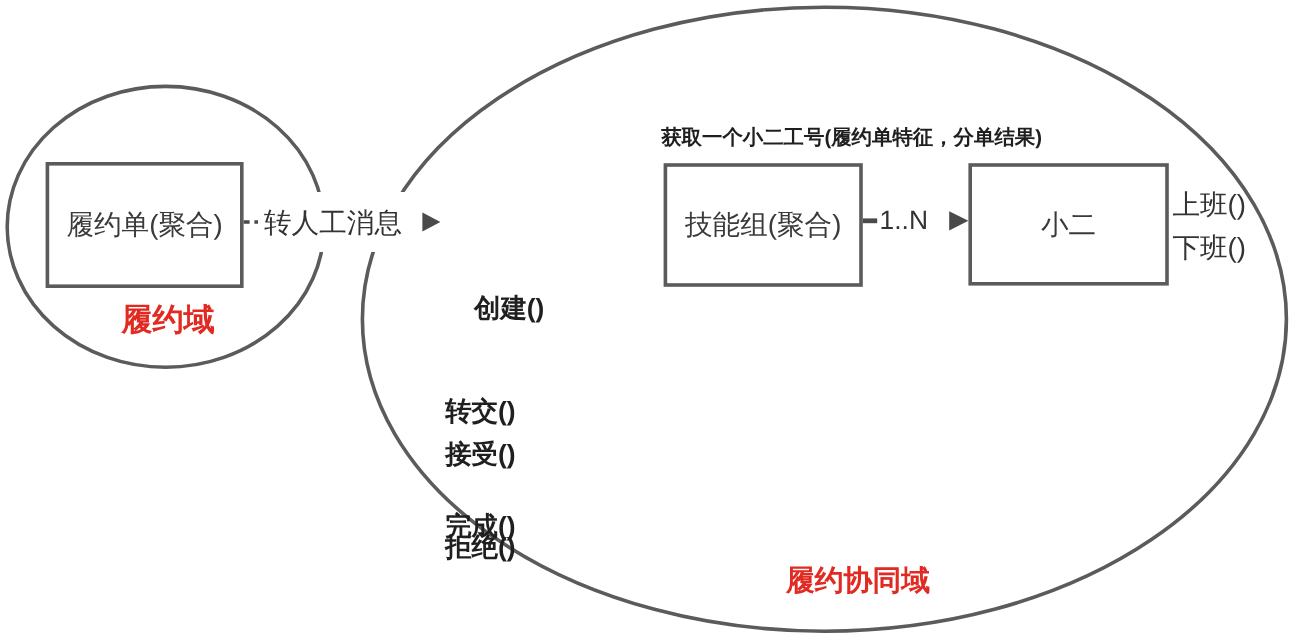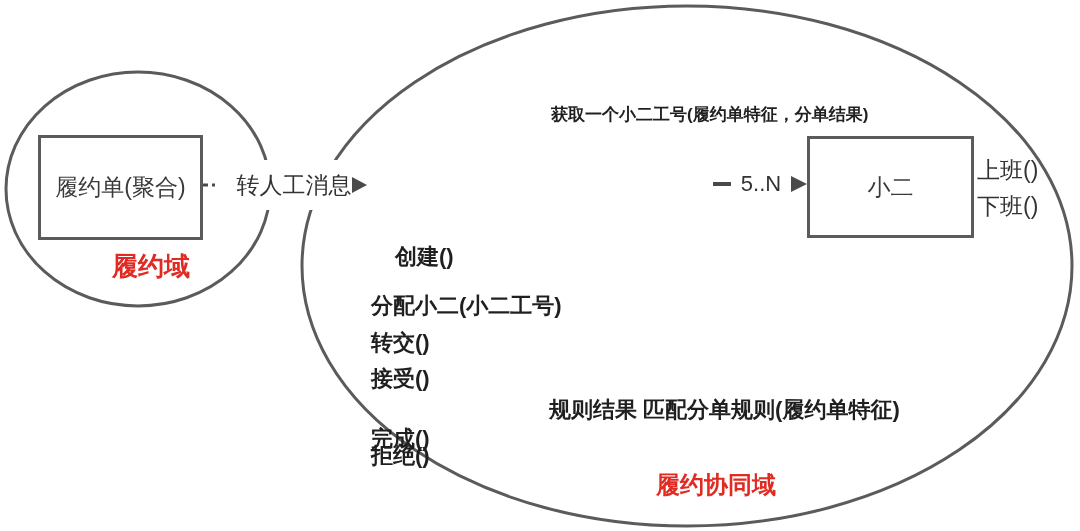--- a/index.html
+++ b/index.html
@@ -9,21 +9,21 @@
   }
   #stage svg{position:absolute;left:0;top:0;}
   .box{
     position:absolute;background:#ffffff;border:3px solid #5b5b5b;
     display:flex;align-items:center;justify-content:center;
     font-size:23px;color:#3a3a3a;white-space:nowrap;
   }
   .lbl{position:absolute;white-space:nowrap;color:#333333;font-size:23px;line-height:30px;}
   .bold{font-weight:bold;color:#1f1f1f;}
   .red{color:#e02a22;font-weight:bold;}
-  .center{text-align:center;}
+  .center{text-align:left;}
   
   #box-fulfillment{left:38px;top:135px;width:159px;height:99px;text-align:center;}
   #box-collab{left:366px;top:136px;width:160px;height:97px;}
   #box-skill{left:553px;top:136px;width:160px;height:97px;}
   #box-agent{left:807px;top:136px;width:161px;height:96px;}
   #box-rule{left:555px;top:283px;width:192px;height:97px;}
   
   #transfer-msg{left:220px;top:169px;width:148px;height:32px;line-height:32px;}
   #multiplicity{left:733px;top:170px;width:56px;height:28px;line-height:28px;font-size:22px;}
   #get-agent-note{left:551px;top:100px;height:30px;font-size:17px;}
@@ -53,35 +53,36 @@
     <polygon points="352,177 367,185 352,193" fill="#4a4a4a"></polygon>
 
     <line x1="713" y1="184" x2="731" y2="184" stroke="#4a4a4a" stroke-width="4"></line>
 
     <polygon points="791,176 807,184 791,192" fill="#4a4a4a"></polygon>
   </svg>
 
   <div class="box" id="box-fulfillment">
     <span>履约单(聚合)</span>
   </div>
+  <div class="box" id="box-skill">
+    <span>技能组(聚合)</span>
+  </div>
   <div class="box" id="box-agent">
     <span>小二</span>
   </div>
 
   <div class="lbl center" id="transfer-msg">转人工消息</div>
-  <div class="lbl center" id="multiplicity">5..N</div>
+  <div class="lbl center" id="multiplicity">1..N</div>
 
   <div class="lbl bold" id="get-agent-note">获取一个小二工号(履约单特征，分单结果)</div>
-  <div class="lbl bold" id="rule-note">规则结果 匹配分单规则(履约单特征)</div>
 
   <div class="lbl" id="on-duty">上班()</div>
   <div class="lbl" id="off-duty">下班()</div>
 
   <div class="method bold" id="m-create">创建()</div>
-  <div class="method bold" id="m-assign">分配小二(小二工号)</div>
   <div class="method bold" id="m-transfer">转交()</div>
   <div class="method bold" id="m-accept">接受()</div>
   <div class="method bold" id="m-complete">完成()</div>
   <div class="method bold" id="m-reject">拒绝()</div>
 
   <div class="lbl red center" id="collab-domain-label">履约协同域</div>
   <div class="lbl red center" id="fulfillment-domain-label">履约域</div>
 
 </div>
 

